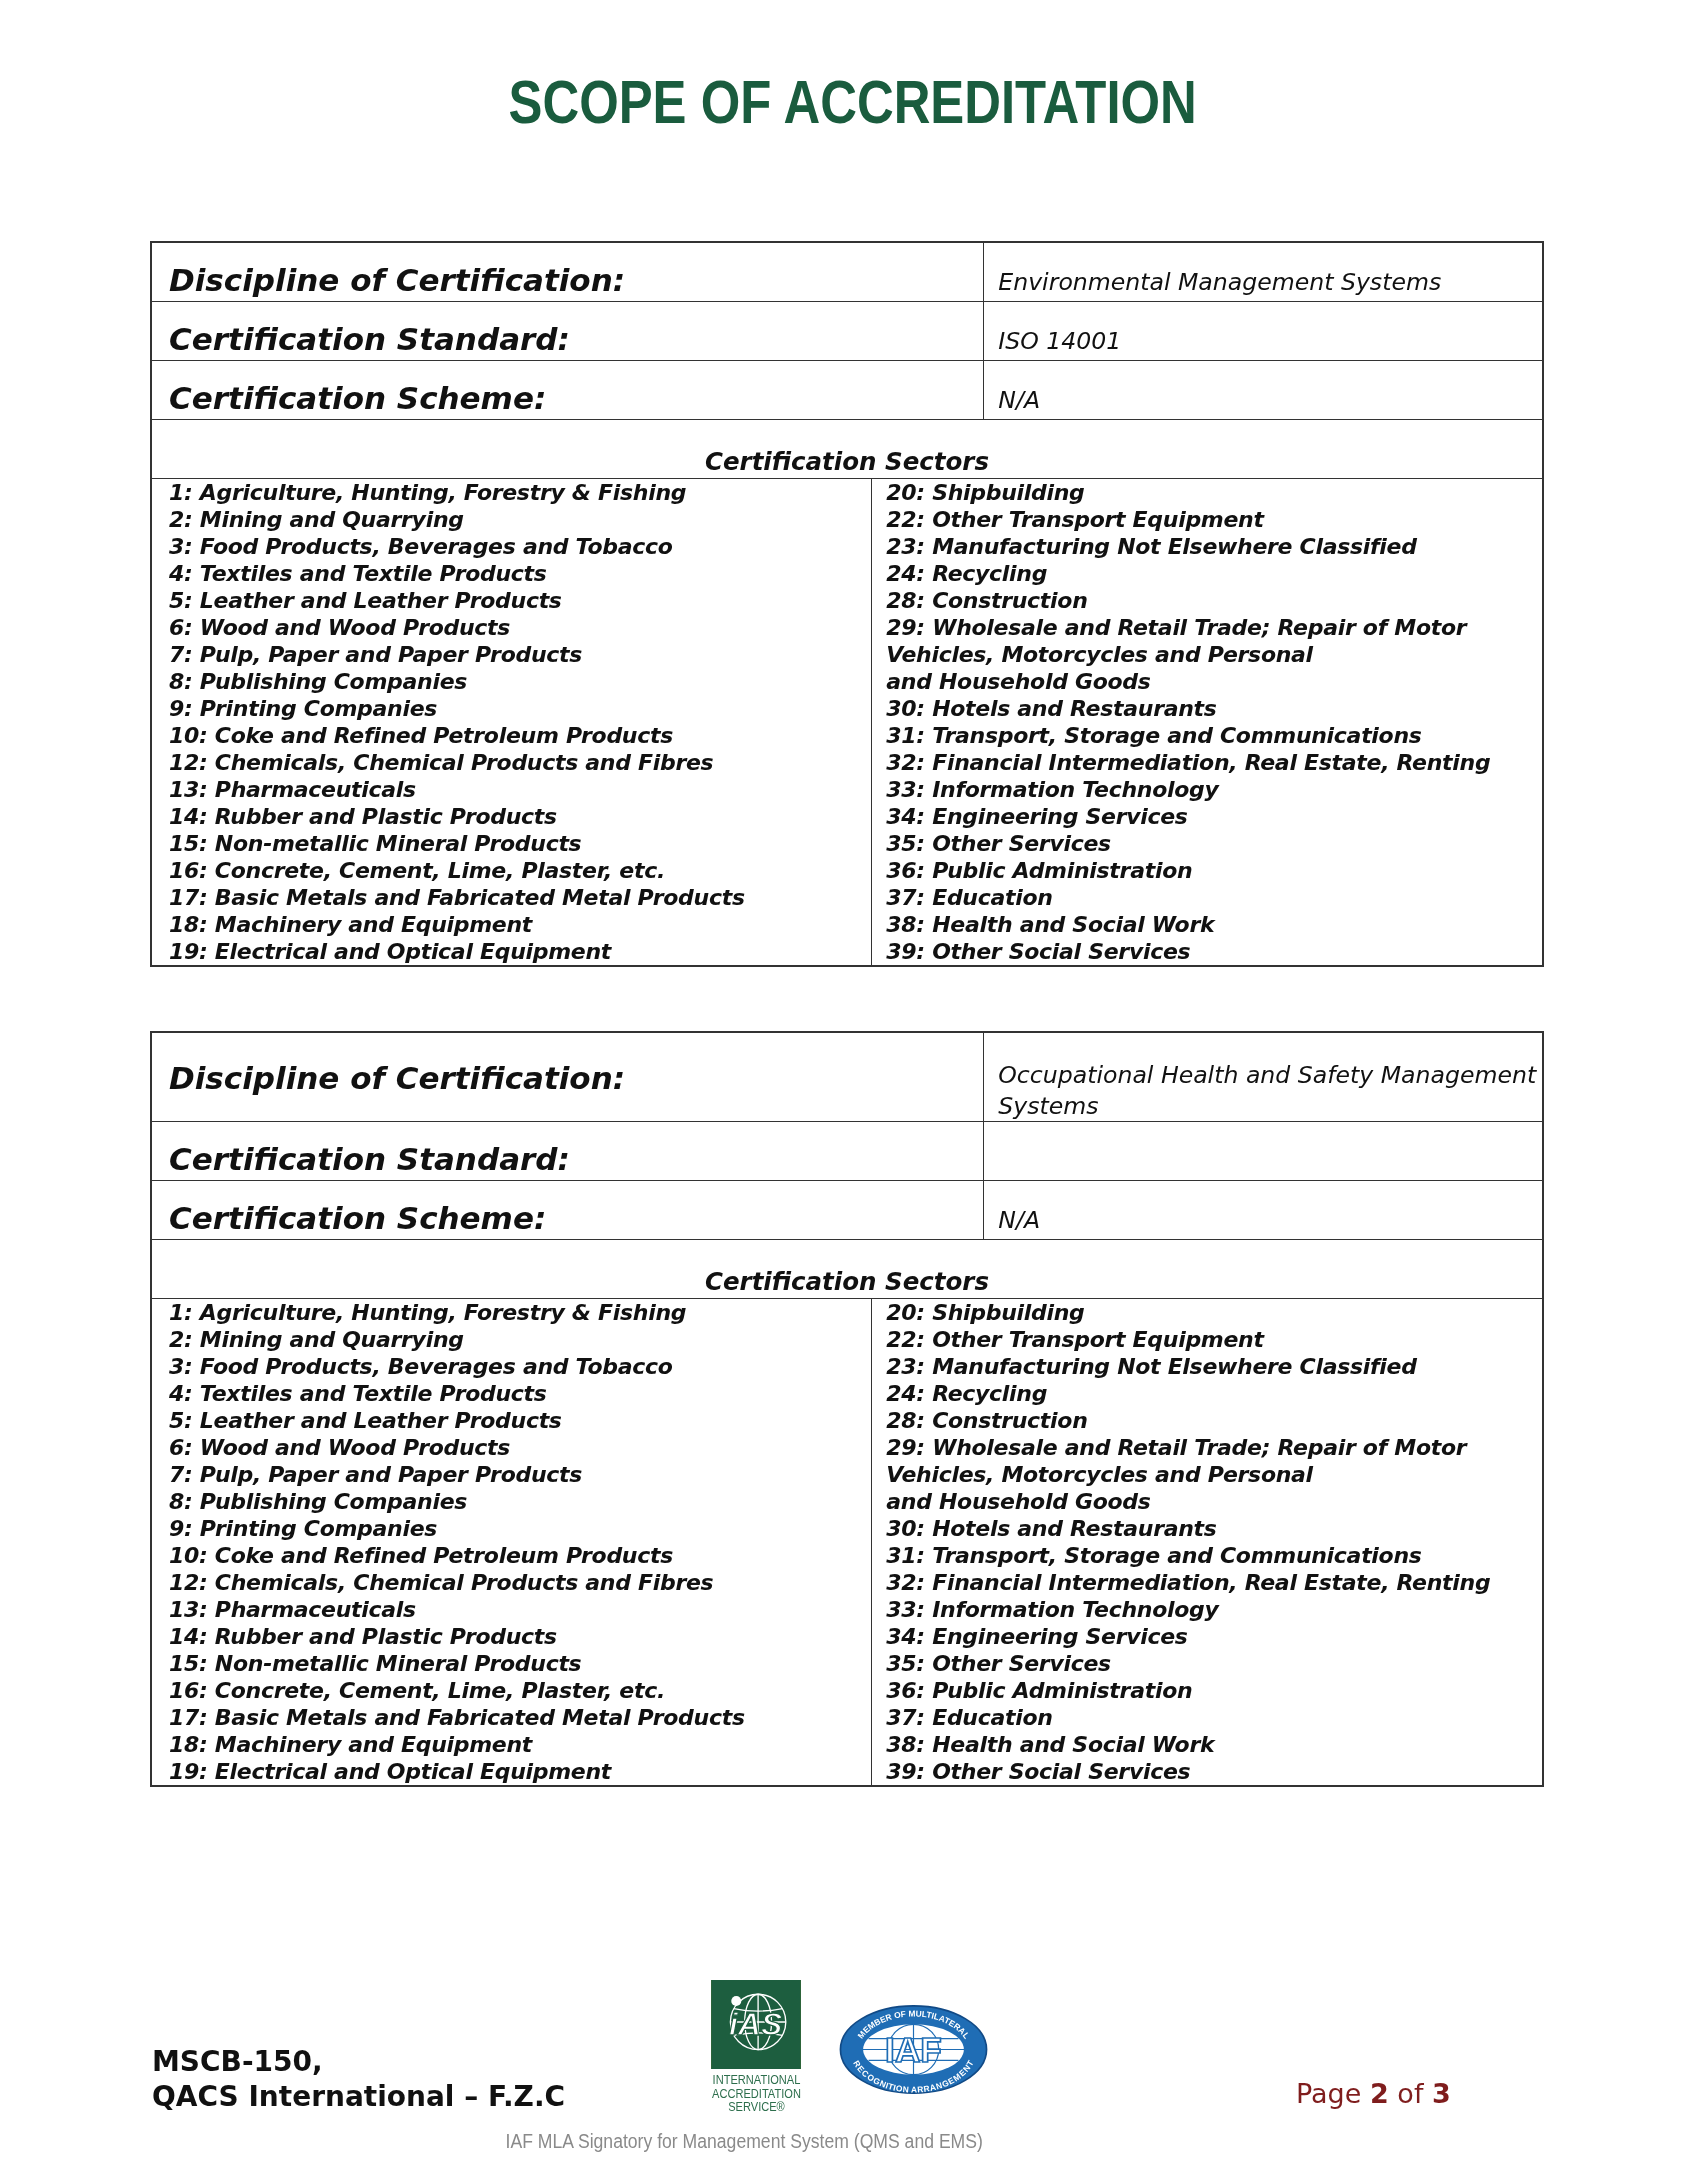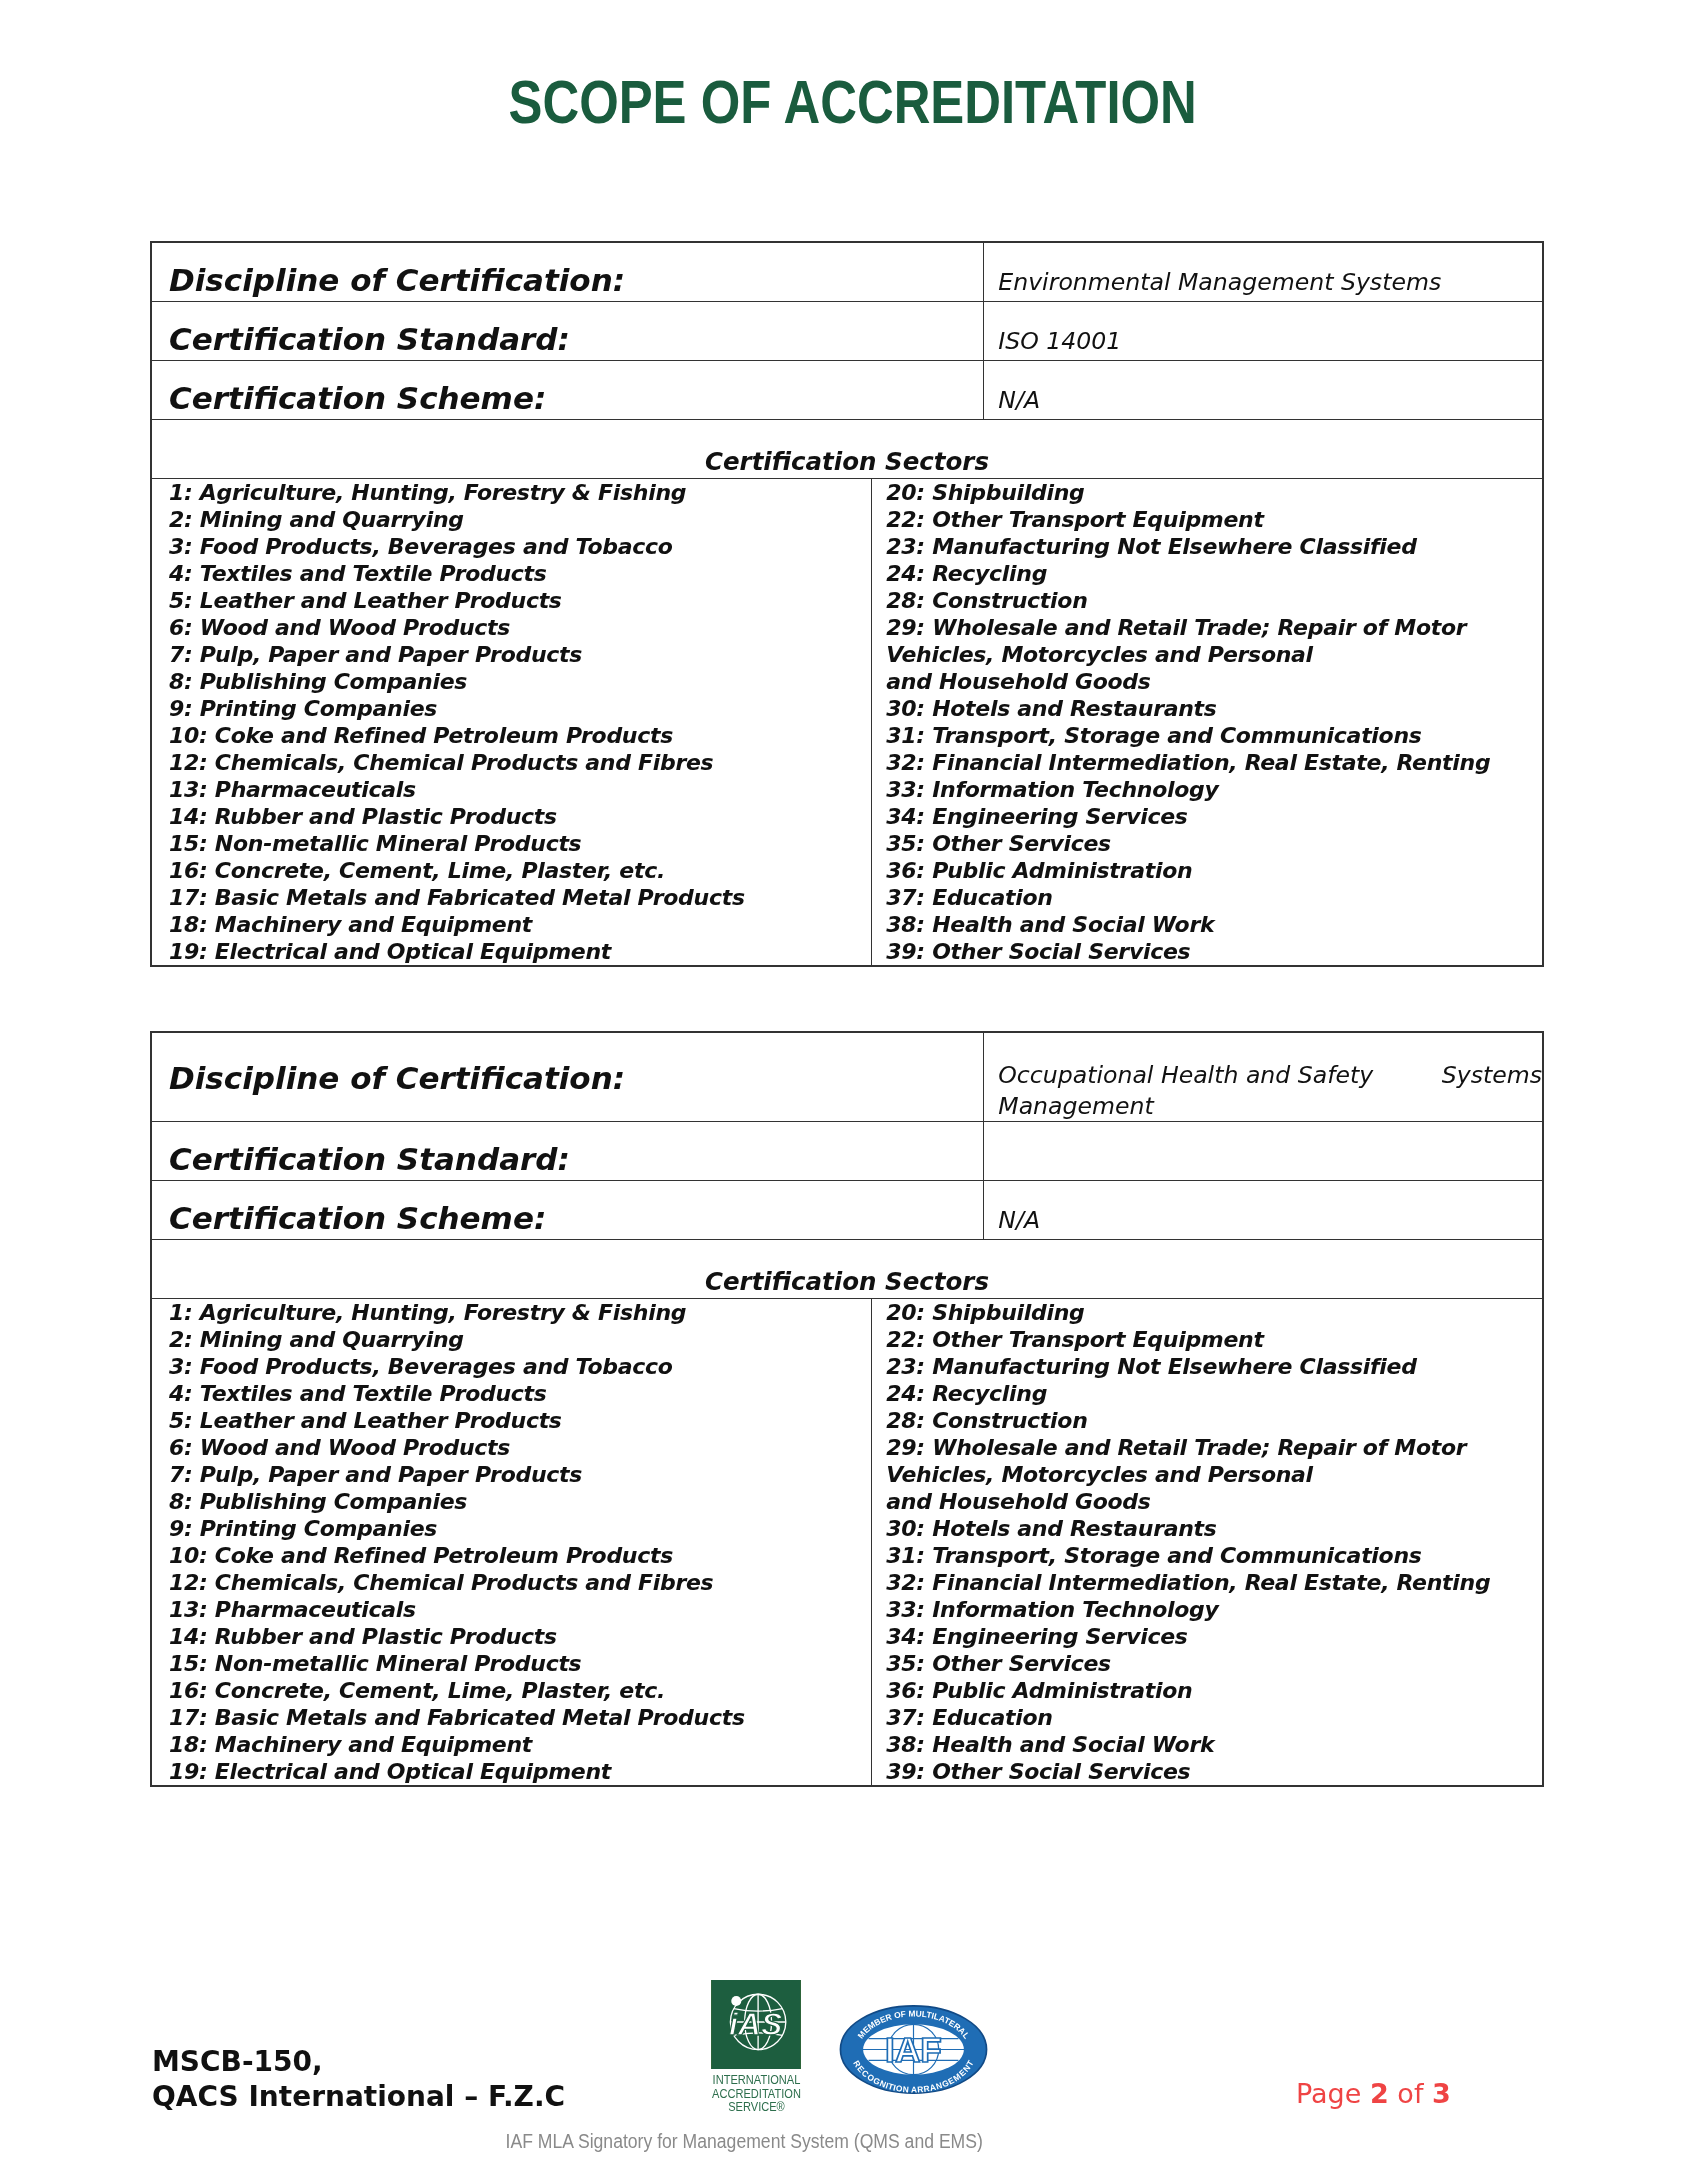--- a/index.html
+++ b/index.html
@@ -15,21 +15,21 @@
     box-sizing: border-box;
   }
   .row { display: flex; border-bottom: 1.7px solid #333; box-sizing: border-box; }
   .row .cell { box-sizing: border-box; display: flex; align-items: flex-end; padding: 0 0 3.4px 17px; }
   .row .cell.label { width: 832px; border-right: 1.7px solid #333;
     font-family: "DejaVu Sans", sans-serif; font-weight: bold; font-style: italic; font-size: 31px; }
   .row .cell.value { flex: 1; padding-left: 14.3px;
     font-family: "DejaVu Sans", sans-serif; font-style: italic; font-size: 23.6px; line-height: 31px; }
   .row.h70 { height: 59px; }
   .row.h106 { height: 89px; }
-  .row.value-top .cell.value { align-items: flex-start; padding-top: 27px; flex-direction: row; justify-content: flex-start; }
+  .row.value-top .cell.value { align-items: flex-start; padding-top: 27px; flex-direction: column; justify-content: flex-start; }
   .sectors-head { height: 59px; border-bottom: 1.7px solid #333; display: flex; align-items: flex-end; justify-content: center;
     font-family: "DejaVu Sans", sans-serif; font-weight: bold; font-style: italic; font-size: 24.5px; padding-bottom: 1.7px; box-sizing: border-box; }
   .sectors { display: flex; font-weight: bold; }
   .sectors .col { box-sizing: border-box; padding: 0 0 0 17px;
     font-family: "DejaVu Sans", sans-serif; font-style: italic; font-size: 22px; line-height: 27px; }
   .sectors .col.left { width: 720px; border-right: 1.7px solid #333; }
   .sectors .col.right { flex: 1; padding-left: 14.3px; }
   .sectors .line { white-space: nowrap; letter-spacing: -0.3px; }
   .footer-left {
     position: absolute; left: 152px; top: 2044px;
@@ -37,21 +37,21 @@
   }
   .ias-logo { position: absolute; left: 711px; top: 1980px; width: 90px; height: 89px; background: #eab308; }
   .ias-text { position: absolute; left: 692px; top: 2073px; width: 129px; text-align: center;
     font-family: "Liberation Sans", sans-serif; font-size: 13.5px; line-height: 13.5px; color: #2d6e4c; }
   .ias-text div { transform: scaleX(0.82); }
   .iaf-logo { position: absolute; left: 839px; top: 2005px; width: 149px; height: 89px; }
   .caption { position: absolute; left: 0; top: 2130px; width: 1489px; text-align: center;
     font-family: "Liberation Sans", sans-serif; font-size: 20px; color: #8a8a8a; }
   .caption span { display: inline-block; transform: scaleX(0.88); }
   .page-num { position: absolute; left: 1296px; top: 2078px;
-    font-family: "DejaVu Sans", sans-serif; font-size: 27px; color: #ef4444; }
+    font-family: "DejaVu Sans", sans-serif; font-size: 27px; color: #7f1d1d; }
   .page-num b { font-weight: bold; }
 </style>
 </head>
 <body>
 
 <div class="title"><span>SCOPE OF ACCREDITATION</span></div>
 
 <div class="scope-table" style="top:241px;">
   <div class="row h70">
     <div class="cell label">Discipline of Certification:</div>

